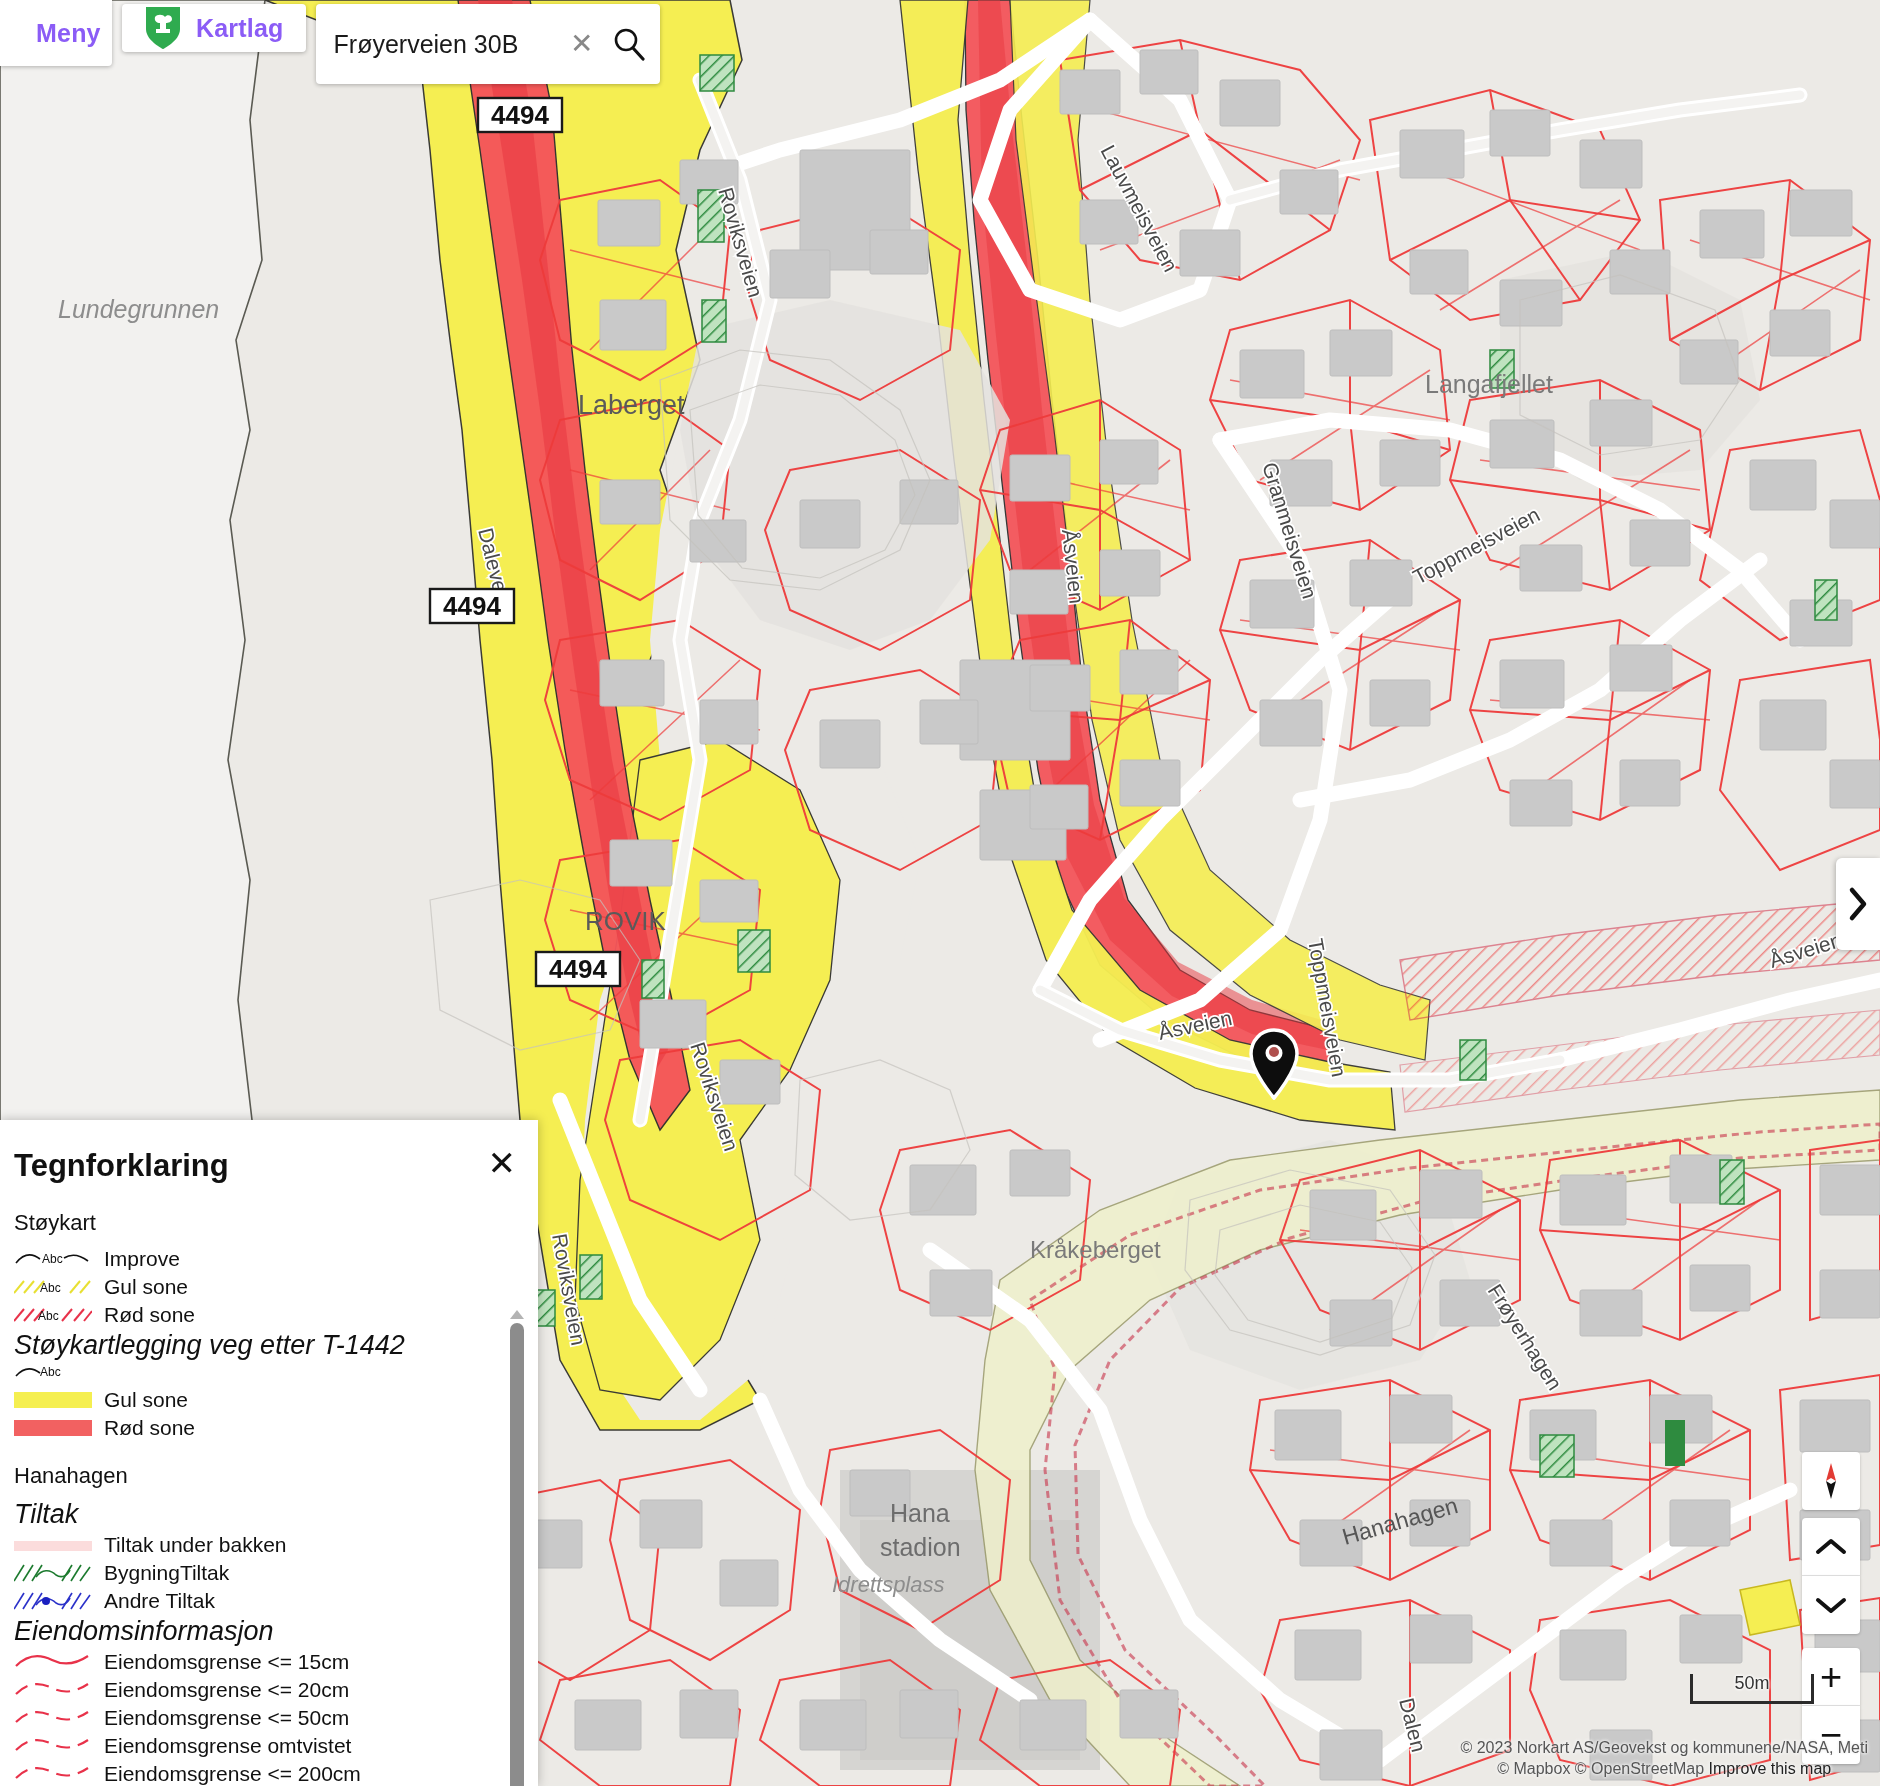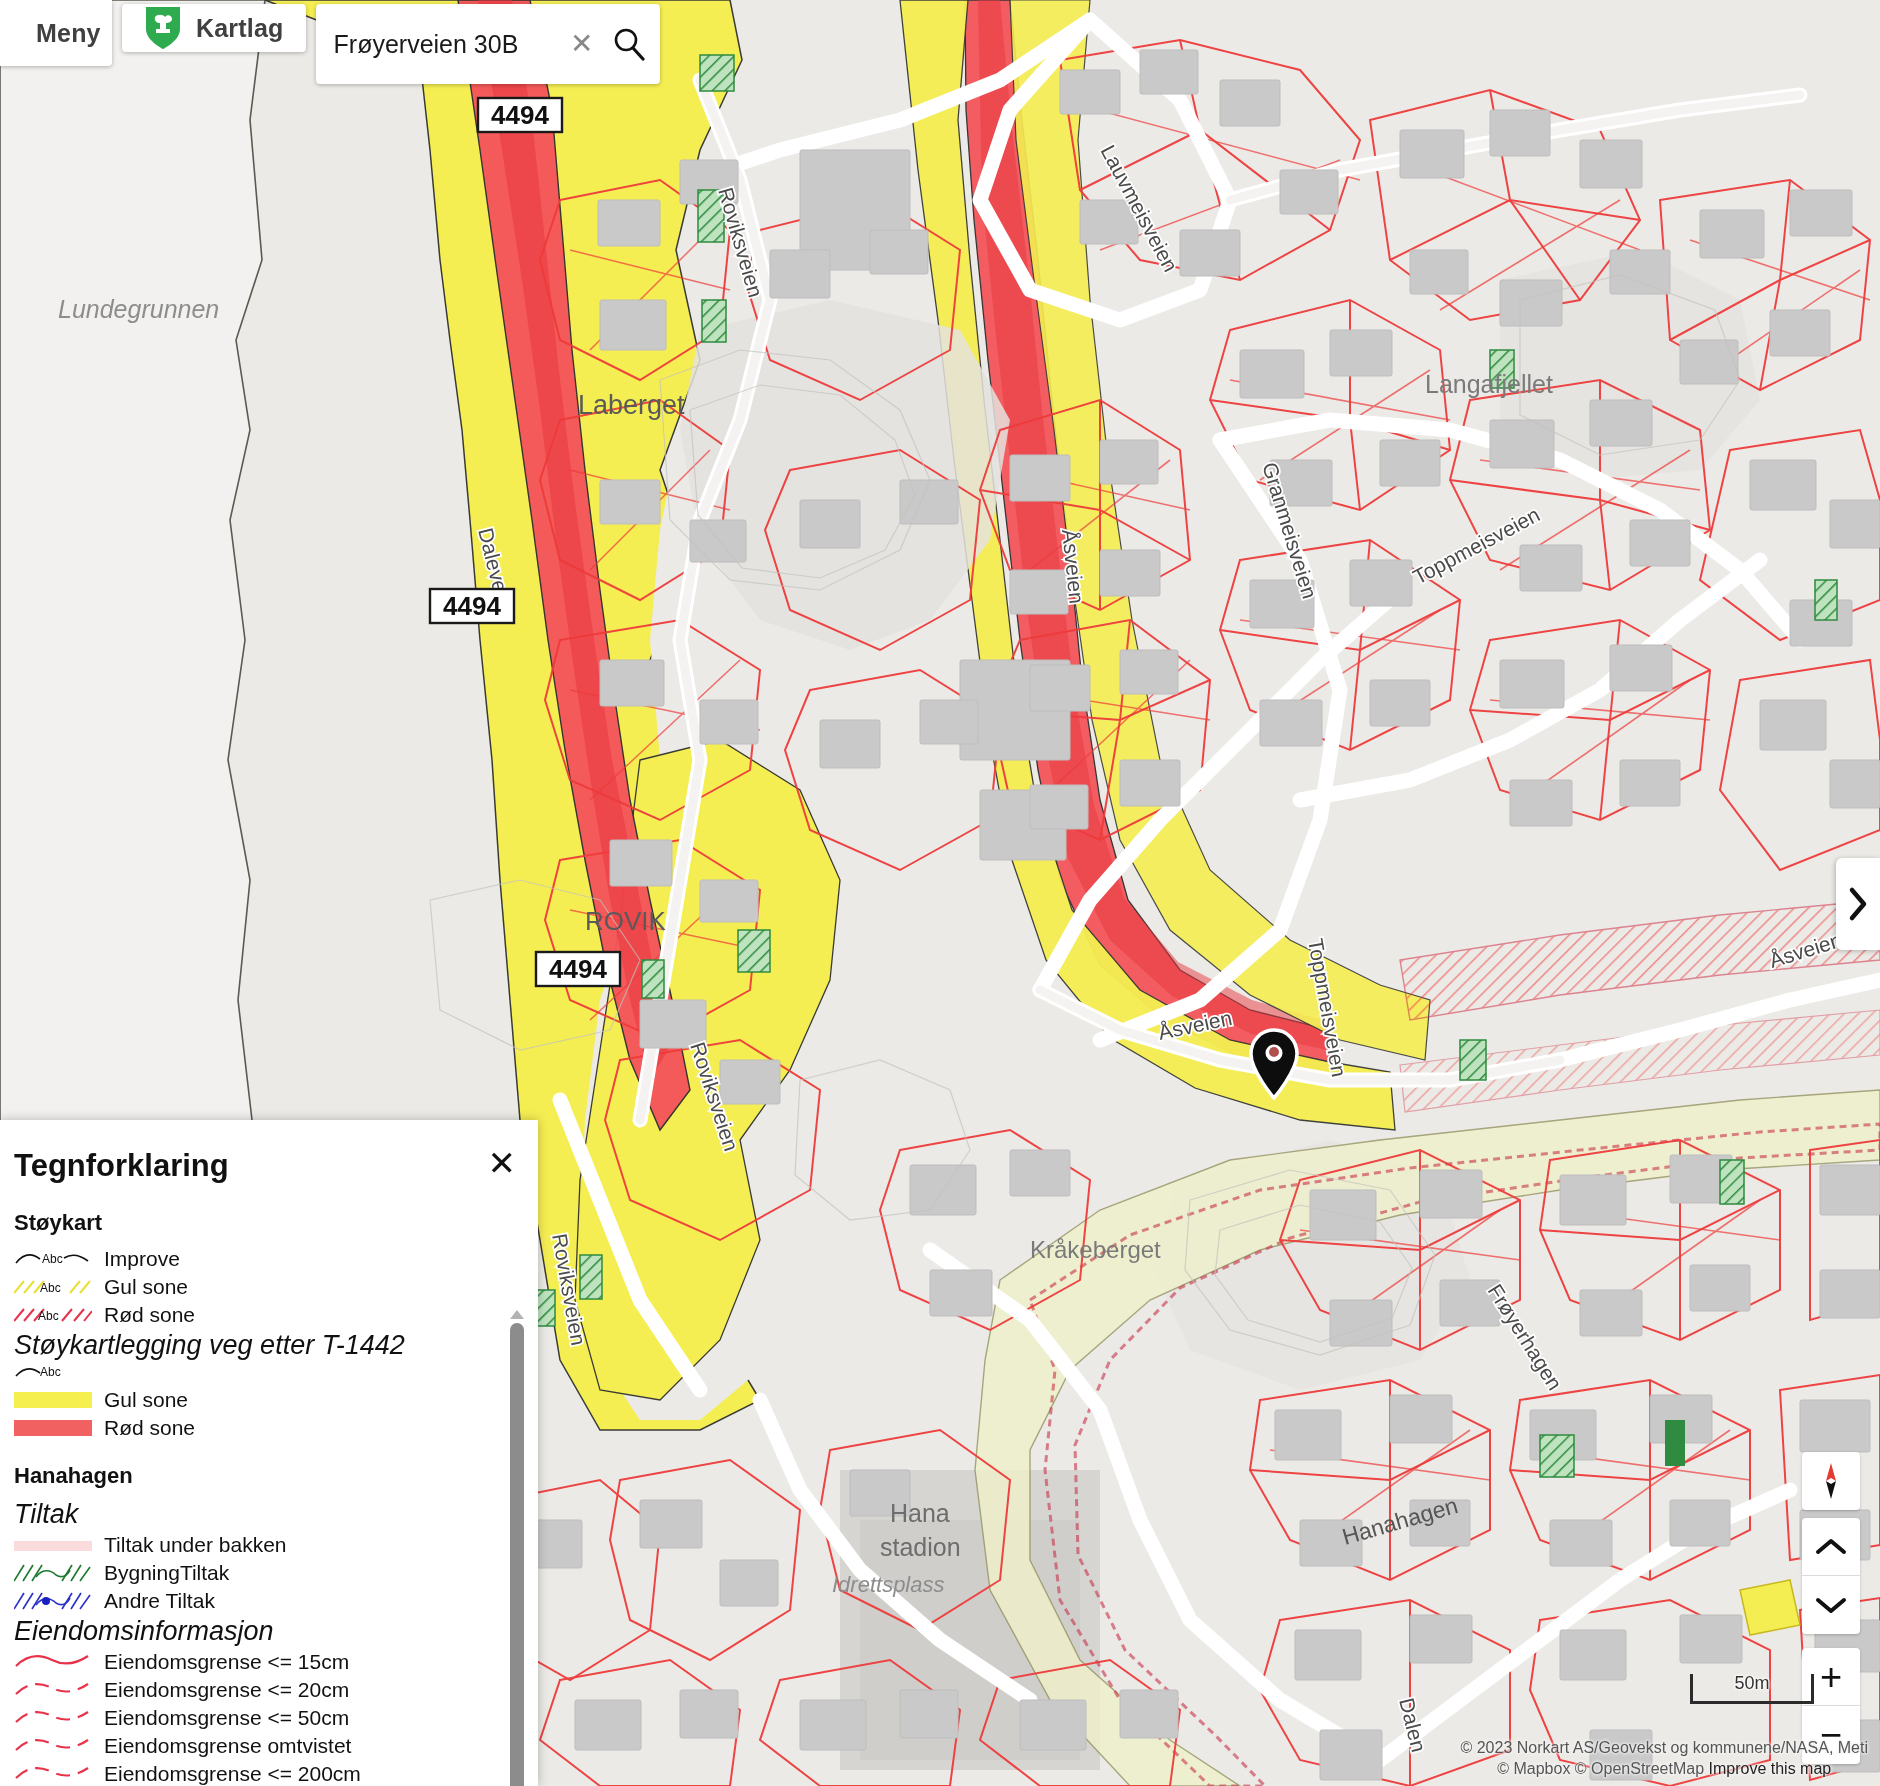--- a/index.html
+++ b/index.html
@@ -26,21 +26,21 @@
     border: 0;
     height: 66px;
     display: flex; align-items: center;
     gap: 14px;
     padding: 0 22px;
     cursor: pointer;
     box-shadow: 0 1px 4px rgba(0,0,0,.28);
   }
   .tb-menu { width: 112px; border-radius: 0 0 4px 0; margin-left: 0; }
   .tb-kartlag { margin-left: 10px; border-radius: 4px; height: 48px; margin-top: 4px; }
-  .tb-label { font-size: 25px; font-weight: 700; color: #404040; letter-spacing: .2px; white-space: nowrap; }
+  .tb-label { font-size: 25px; font-weight: 700; color: #8b5cf6; letter-spacing: .2px; white-space: nowrap; }
   .hamburger { width: 34px; height: 24px; display:flex; flex-direction: column; justify-content: space-between; }
   .hamburger i { display:block; height: 4px; background:#111; border-radius: 1px; }
   .shield { width: 38px; height: 46px; position: relative; }
   .shield svg { width: 38px; height: 46px; }
 
   .searchbox {
     margin-left: 10px; margin-top: 4px;
     background: #fff; height: 80px; width: 344px;
     border-radius: 4px;
     display: flex; align-items: center;
@@ -77,21 +77,21 @@
     position: absolute; right: 22px; top: 26px;
     font-size: 34px; line-height: 1; color: #111;
     cursor: pointer; font-weight: 400;
   }
   .legend-body {
     position: relative;
     padding: 8px 40px 0 14px;
     height: 600px;
     overflow: hidden;
   }
-  .lg-group { font-size: 22px; font-weight: 700; color: #111; margin: 12px 0 10px 0; }
+  .lg-group { font-size: 22px; font-weight: 400; color: #111; margin: 12px 0 10px 0; }
   .lg-sub { font-size: 27px; font-style: italic; color: #111; margin: 2px 0 2px 0; font-family: "Liberation Sans", sans-serif; }
   .lg-row { display: flex; align-items: center; height: 26px; margin: 2px 0; }
   .lg-sym { width: 78px; height: 24px; flex: none; margin-right: 12px; }
   .lg-sym svg { display: block; }
   .lg-text { font-size: 21px; color: #111; white-space: nowrap; }
 
   .lg-scroll {
     position: absolute; right: 14px; top: 120px;
     width: 14px; height: 520px;
   }

